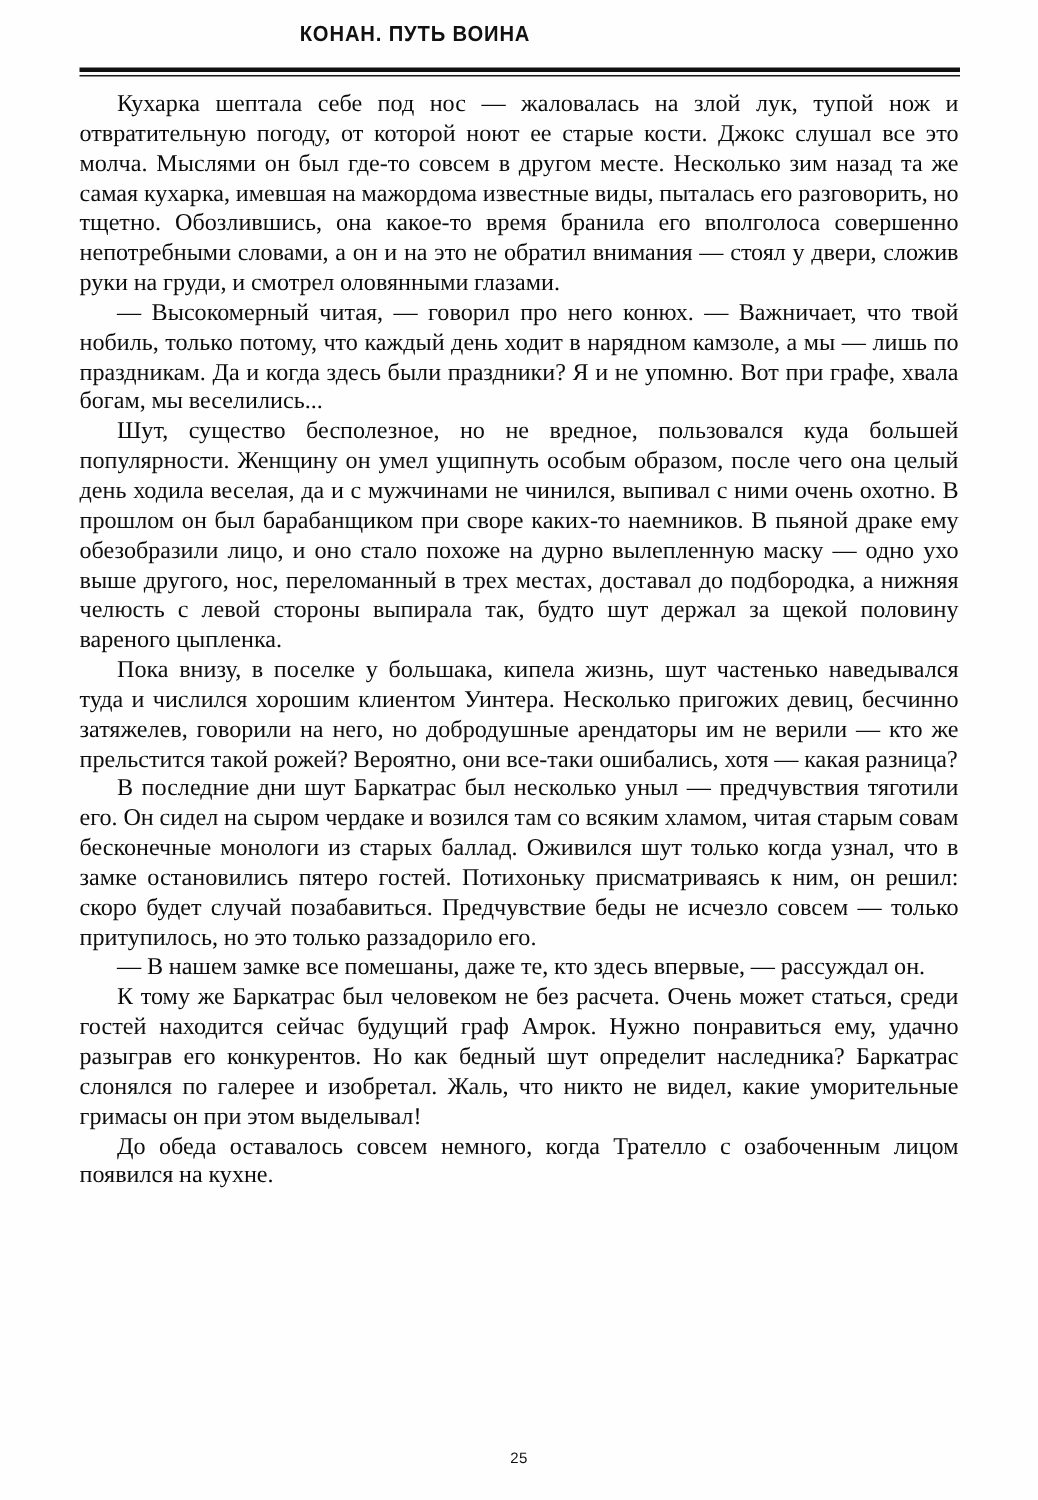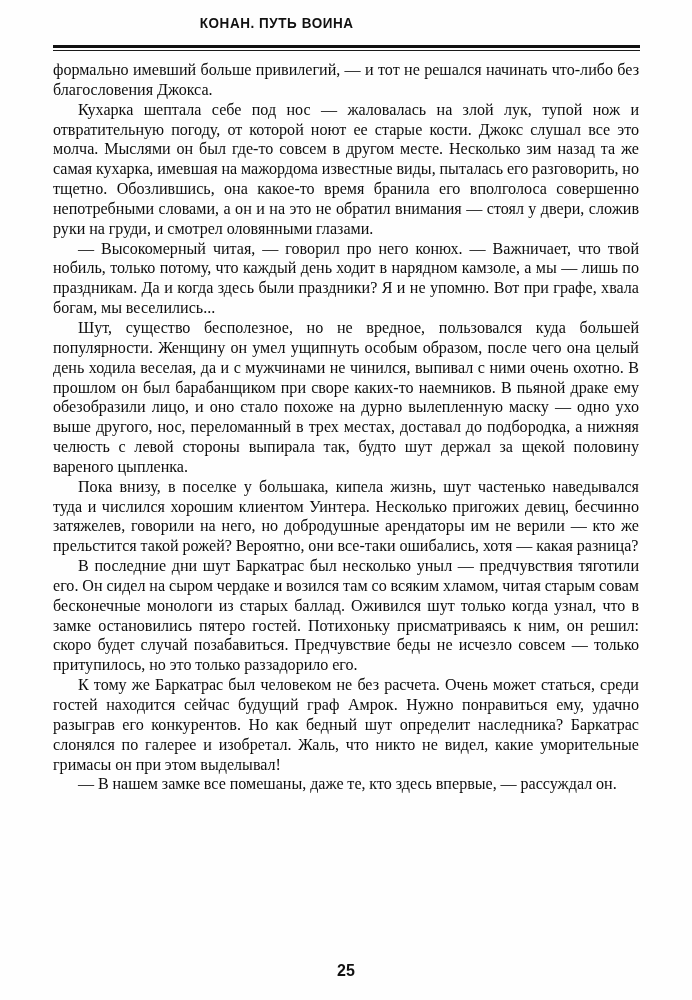--- a/index.html
+++ b/index.html
@@ -89,49 +89,49 @@
   
   .folio {
     position: absolute;
     left: 0;
     top: 962px;
     width: 692px;
     text-align: center;
   }
   .folio-number {
     font-family: "Liberation Sans", "DejaVu Sans", sans-serif;
-    font-size: 16px;
-    font-weight: bold;
+    font-size: 10px;
+    font-weight: normal;
     color: #111111;
     letter-spacing: 0.2px;
   }
 </style>
 </head>
 <body>
 
 <div class="page">
 
   <div class="running-head">
     <span class="running-head-title">КОНАН. ПУТЬ ВОИНА</span>
   </div>
 
   <div class="head-rule">
     <div class="bar-thick"></div>
     <div class="bar-gap"></div>
     <div class="bar-thin"></div>
   </div>
 
   <div class="text-column">
-    <p class="para no-indent">формально имевший больше привилегий, — и тот не решался начинать что-либо без благословения Джокса.</p>
     <p class="para">Кухарка шептала себе под нос — жаловалась на злой лук, тупой нож и отвратительную погоду, от которой ноют ее старые кости. Джокс слушал все это молча. Мыслями он был где-то совсем в другом месте. Несколько зим назад та же самая кухарка, имевшая на мажордома известные виды, пыталась его разговорить, но тщетно. Обозлившись, она какое-то время бранила его вполголоса совершенно непотребными словами, а он и на это не обратил внимания — стоял у двери, сложив руки на груди, и смотрел оловянными глазами.</p>
     <p class="para">— Высокомерный читая, — говорил про него конюх. — Важничает, что твой нобиль, только потому, что каждый день ходит в нарядном камзоле, а мы — лишь по праздникам. Да и когда здесь были праздники? Я и не упомню. Вот при графе, хвала богам, мы веселились...</p>
     <p class="para">Шут, существо бесполезное, но не вредное, пользовался куда большей популярности. Женщину он умел ущипнуть особым образом, после чего она целый день ходила веселая, да и с мужчинами не чинился, выпивал с ними очень охотно. В прошлом он был барабанщиком при своре каких-то наемников. В пьяной драке ему обезобразили лицо, и оно стало похоже на дурно вылепленную маску — одно ухо выше другого, нос, переломанный в трех местах, доставал до подбородка, а нижняя челюсть с левой стороны выпирала так, будто шут держал за щекой половину вареного цыпленка.</p>
     <p class="para">Пока внизу, в поселке у большака, кипела жизнь, шут частенько наведывался туда и числился хорошим клиентом Уинтера. Несколько пригожих девиц, бесчинно затяжелев, говорили на него, но добродушные арендаторы им не верили — кто же прельстится такой рожей? Вероятно, они все-таки ошибались, хотя — какая разница?</p>
     <p class="para">В последние дни шут Баркатрас был несколько уныл — предчувствия тяготили его. Он сидел на сыром чердаке и возился там со всяким хламом, читая старым совам бесконечные монологи из старых баллад. Оживился шут только когда узнал, что в замке остановились пятеро гостей. Потихоньку присматриваясь к ним, он решил: скоро будет случай позабавиться. Предчувствие беды не исчезло совсем — только притупилось, но это только раззадорило его.</p>
+    <p class="para">— В нашем замке все помешаны, даже те, кто здесь впервые, — рассуждал он.</p>
     <p class="para">К тому же Баркатрас был человеком не без расчета. Очень может статься, среди гостей находится сейчас будущий граф Амрок. Нужно понравиться ему, удачно разыграв его конкурентов. Но как бедный шут определит наследника? Баркатрас слонялся по галерее и изобретал. Жаль, что никто не видел, какие уморительные гримасы он при этом выделывал!</p>
-    <p class="para">— В нашем замке все помешаны, даже те, кто здесь впервые, — рассуждал он.</p>
+    <p class="para">До обеда оставалось совсем немного, когда Трателло с озабоченным лицом появился на кухне.</p>
   </div>
 
   <div class="folio">
     <span class="folio-number">25</span>
   </div>
 
 </div>
 
 </body></html>

